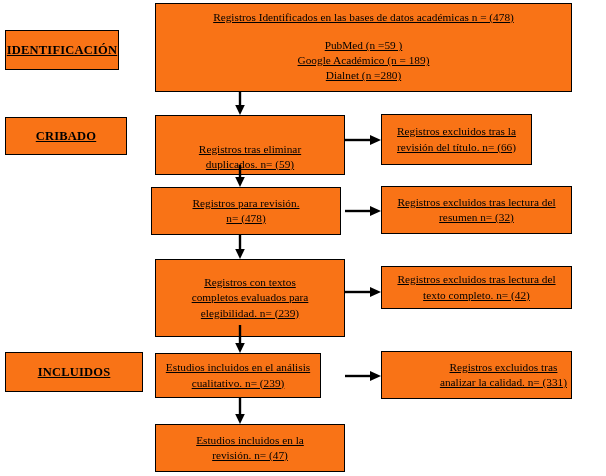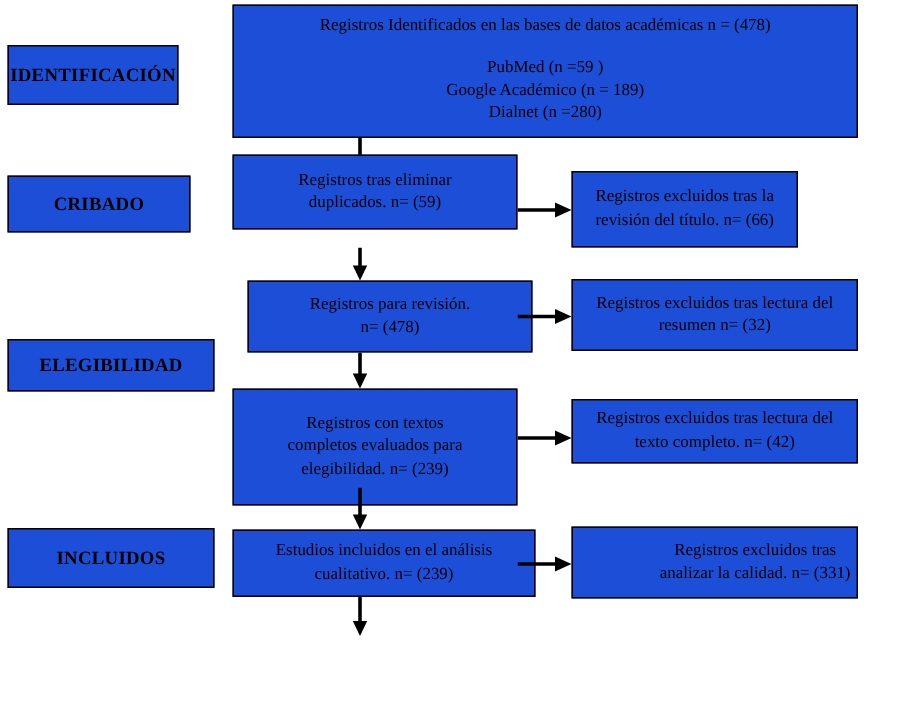--- a/index.html
+++ b/index.html
@@ -15,28 +15,29 @@
     position: relative;
     width: 606px;
     height: 476px;
     background: #ffffff;
     overflow: hidden;
   }
   .box {
     position: absolute;
     box-sizing: border-box;
     border: 1.6px solid #000000;
-    background: #1d4ed8;
+    background: #f97316;
     display: flex;
     align-items: center;
     justify-content: center;
     text-align: center;
     line-height: 1.35;
     font-size: 11.5px;
     padding: 2px 4px;
+    text-decoration: underline;
   }
   .stage-label {
     font-family: "Liberation Serif", serif;
     font-weight: bold;
     font-size: 12.5px;
     letter-spacing: 0.2px;
   }
   .box-text {
     display: block;
     white-space: pre-line;
@@ -81,43 +82,40 @@
 <div id="diagram">
 
   <div class="box stage-label" style="left:5px; top:30px; width:114px; height:40px;">
     <span class="box-text">IDENTIFICACIÓN</span>
   </div>
 
   <div class="box stage-label" style="left:5px; top:117px; width:122px; height:38px;">
     <span class="box-text">CRIBADO</span>
   </div>
 
-  <div class="box stage-label" style="left:5px; top:226px; width:138px; height:35px;">
-    <span class="box-text">ELEGIBILIDAD</span>
-  </div>
 
   <div class="box stage-label" style="left:5px; top:352px; width:138px; height:40px;">
     <span class="box-text">INCLUIDOS</span>
   </div>
 
   <div class="box top-box" style="left:155px; top:3px; width:417px; height:89px;">
     <span class="top-line1">Registros  Identificados en las bases de datos académicas n = (478)</span>
     <span class="top-sources">PubMed (n =59 )
 Google  Académico (n = 189)
 Dialnet (n =280)</span>
   </div>
 
   <div class="arrow-v" style="left:234px; top:92px; height:23px;">
     <svg width="12" height="23" viewBox="0 0 12 23">
       <line x1="6" y1="0" x2="6" y2="15" stroke="#000" stroke-width="2.4"></line>
       <polygon points="6,23 1.2,13 10.8,13" fill="#000"></polygon>
     </svg>
   </div>
 
-  <div class="box flow-box" style="left:155px; top:103px; width:190px; height:50px;">
+  <div class="box flow-box" style="left:155px; top:115px; width:190px; height:60px;align-items:flex-end;">
     <span class="box-text">Registros  tras eliminar
 duplicados. n= (59)</span>
   </div>
 
   <div class="arrow-h" style="left:345px; top:134px; width:36px;">
     <svg width="36" height="12" viewBox="0 0 36 12">
       <line x1="0" y1="6" x2="26" y2="6" stroke="#000" stroke-width="2.4"></line>
       <polygon points="36,6 25,1 25,11" fill="#000"></polygon>
     </svg>
   </div>
@@ -127,21 +125,21 @@
 revisión del título. n= (66)</span>
   </div>
 
   <div class="arrow-v" style="left:234px; top:165px; height:22px;">
     <svg width="12" height="22" viewBox="0 0 12 22">
       <line x1="6" y1="0" x2="6" y2="14" stroke="#000" stroke-width="2.4"></line>
       <polygon points="6,22 1.2,12 10.8,12" fill="#000"></polygon>
     </svg>
   </div>
 
-  <div class="box flow-box" style="left:165px; top:187px; width:190px; height:48px;">
+  <div class="box flow-box" style="left:151px; top:187px; width:190px; height:48px;">
     <span class="box-text">Registros  para revisión.
 n= (478)</span>
   </div>
 
   <div class="arrow-h" style="left:345px; top:205px; width:36px;">
     <svg width="36" height="12" viewBox="0 0 36 12">
       <line x1="0" y1="6" x2="26" y2="6" stroke="#000" stroke-width="2.4"></line>
       <polygon points="36,6 25,1 25,11" fill="#000"></polygon>
     </svg>
   </div>
@@ -176,21 +174,21 @@
 texto completo. n= (42)</span>
   </div>
 
   <div class="arrow-v" style="left:234px; top:325px; height:28px;">
     <svg width="12" height="28" viewBox="0 0 12 28">
       <line x1="6" y1="0" x2="6" y2="19" stroke="#000" stroke-width="2.4"></line>
       <polygon points="6,28 1.2,18 10.8,18" fill="#000"></polygon>
     </svg>
   </div>
 
-  <div class="box flow-box" style="left:155px; top:353px; width:202px; height:45px;">
+  <div class="box flow-box" style="left:155px; top:353px; width:166px; height:45px;">
     <span class="box-text">Estudios incluidos  en el análisis
 cualitativo. n= (239)</span>
   </div>
 
   <div class="arrow-h" style="left:345px; top:370px; width:36px;">
     <svg width="36" height="12" viewBox="0 0 36 12">
       <line x1="0" y1="6" x2="26" y2="6" stroke="#000" stroke-width="2.4"></line>
       <polygon points="36,6 25,1 25,11" fill="#000"></polygon>
     </svg>
   </div>
@@ -200,14 +198,18 @@
 analizar la calidad.  n= (331)</span>
   </div>
 
   <div class="arrow-v" style="left:234px; top:398px; height:26px;">
     <svg width="12" height="26" viewBox="0 0 12 26">
       <line x1="6" y1="0" x2="6" y2="17" stroke="#000" stroke-width="2.4"></line>
       <polygon points="6,26 1.2,16 10.8,16" fill="#000"></polygon>
     </svg>
   </div>
 
+  <div class="box flow-box" style="left:155px; top:424px; width:190px; height:48px;">
+    <span class="box-text">Estudios incluidos  en la
+revisión.  n= (47)</span>
+  </div>
 
 </div>
 
 </body></html>

